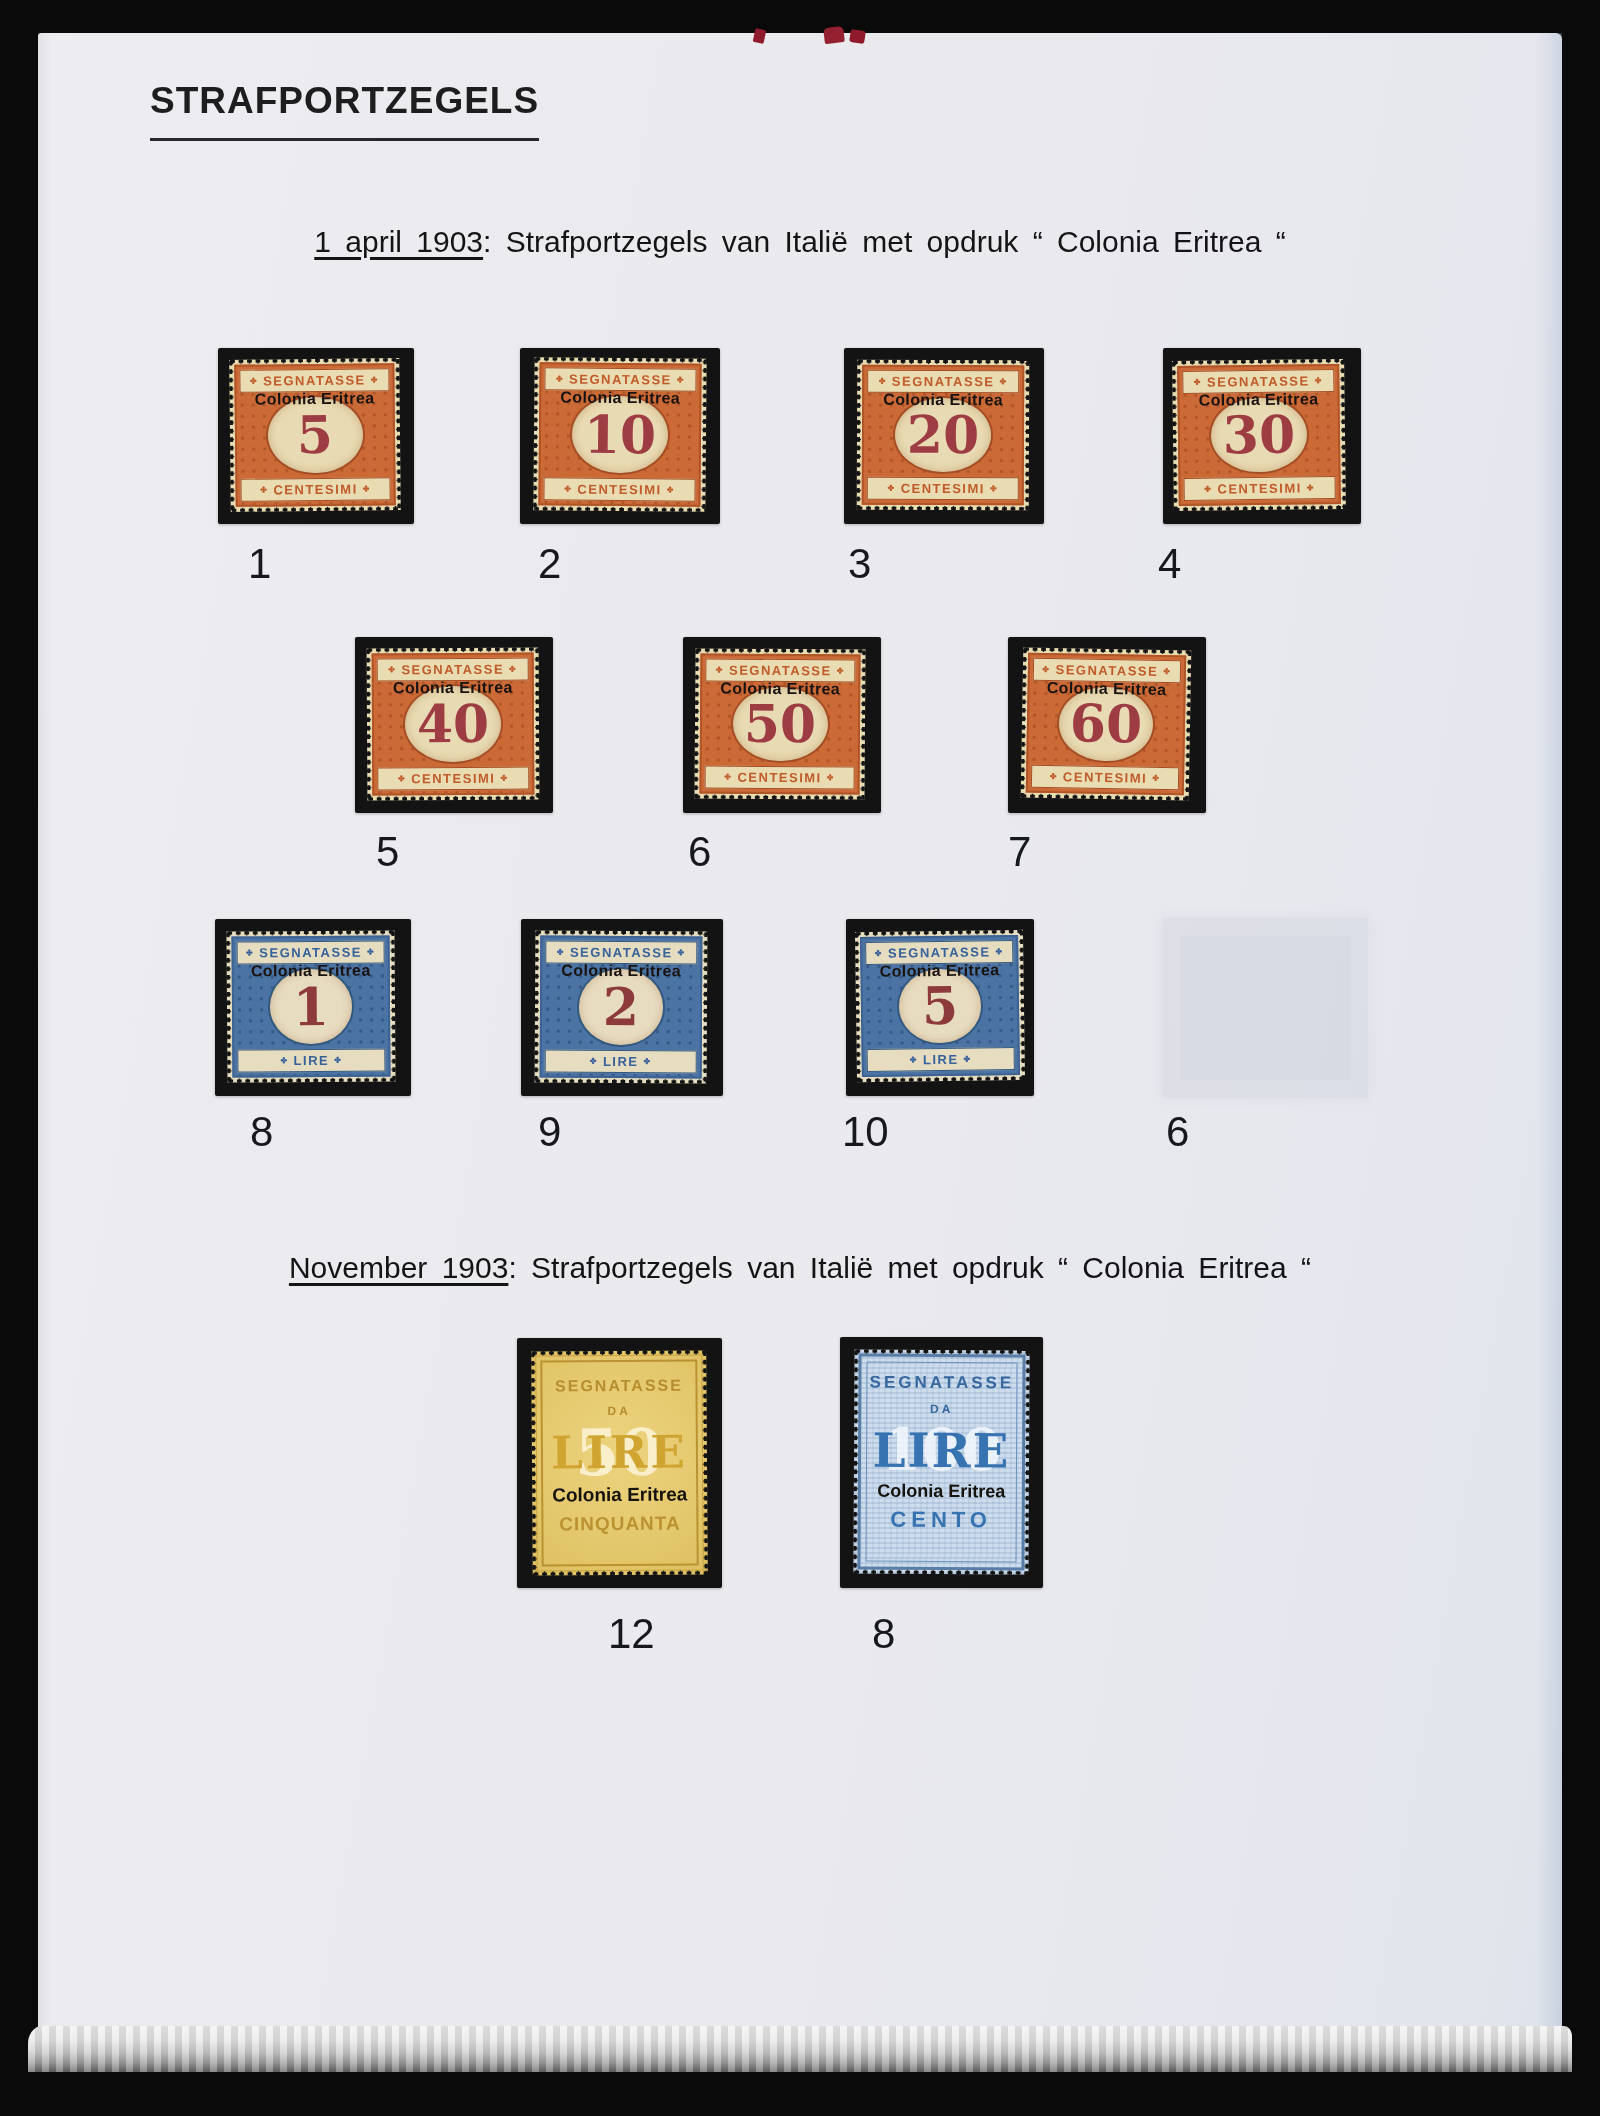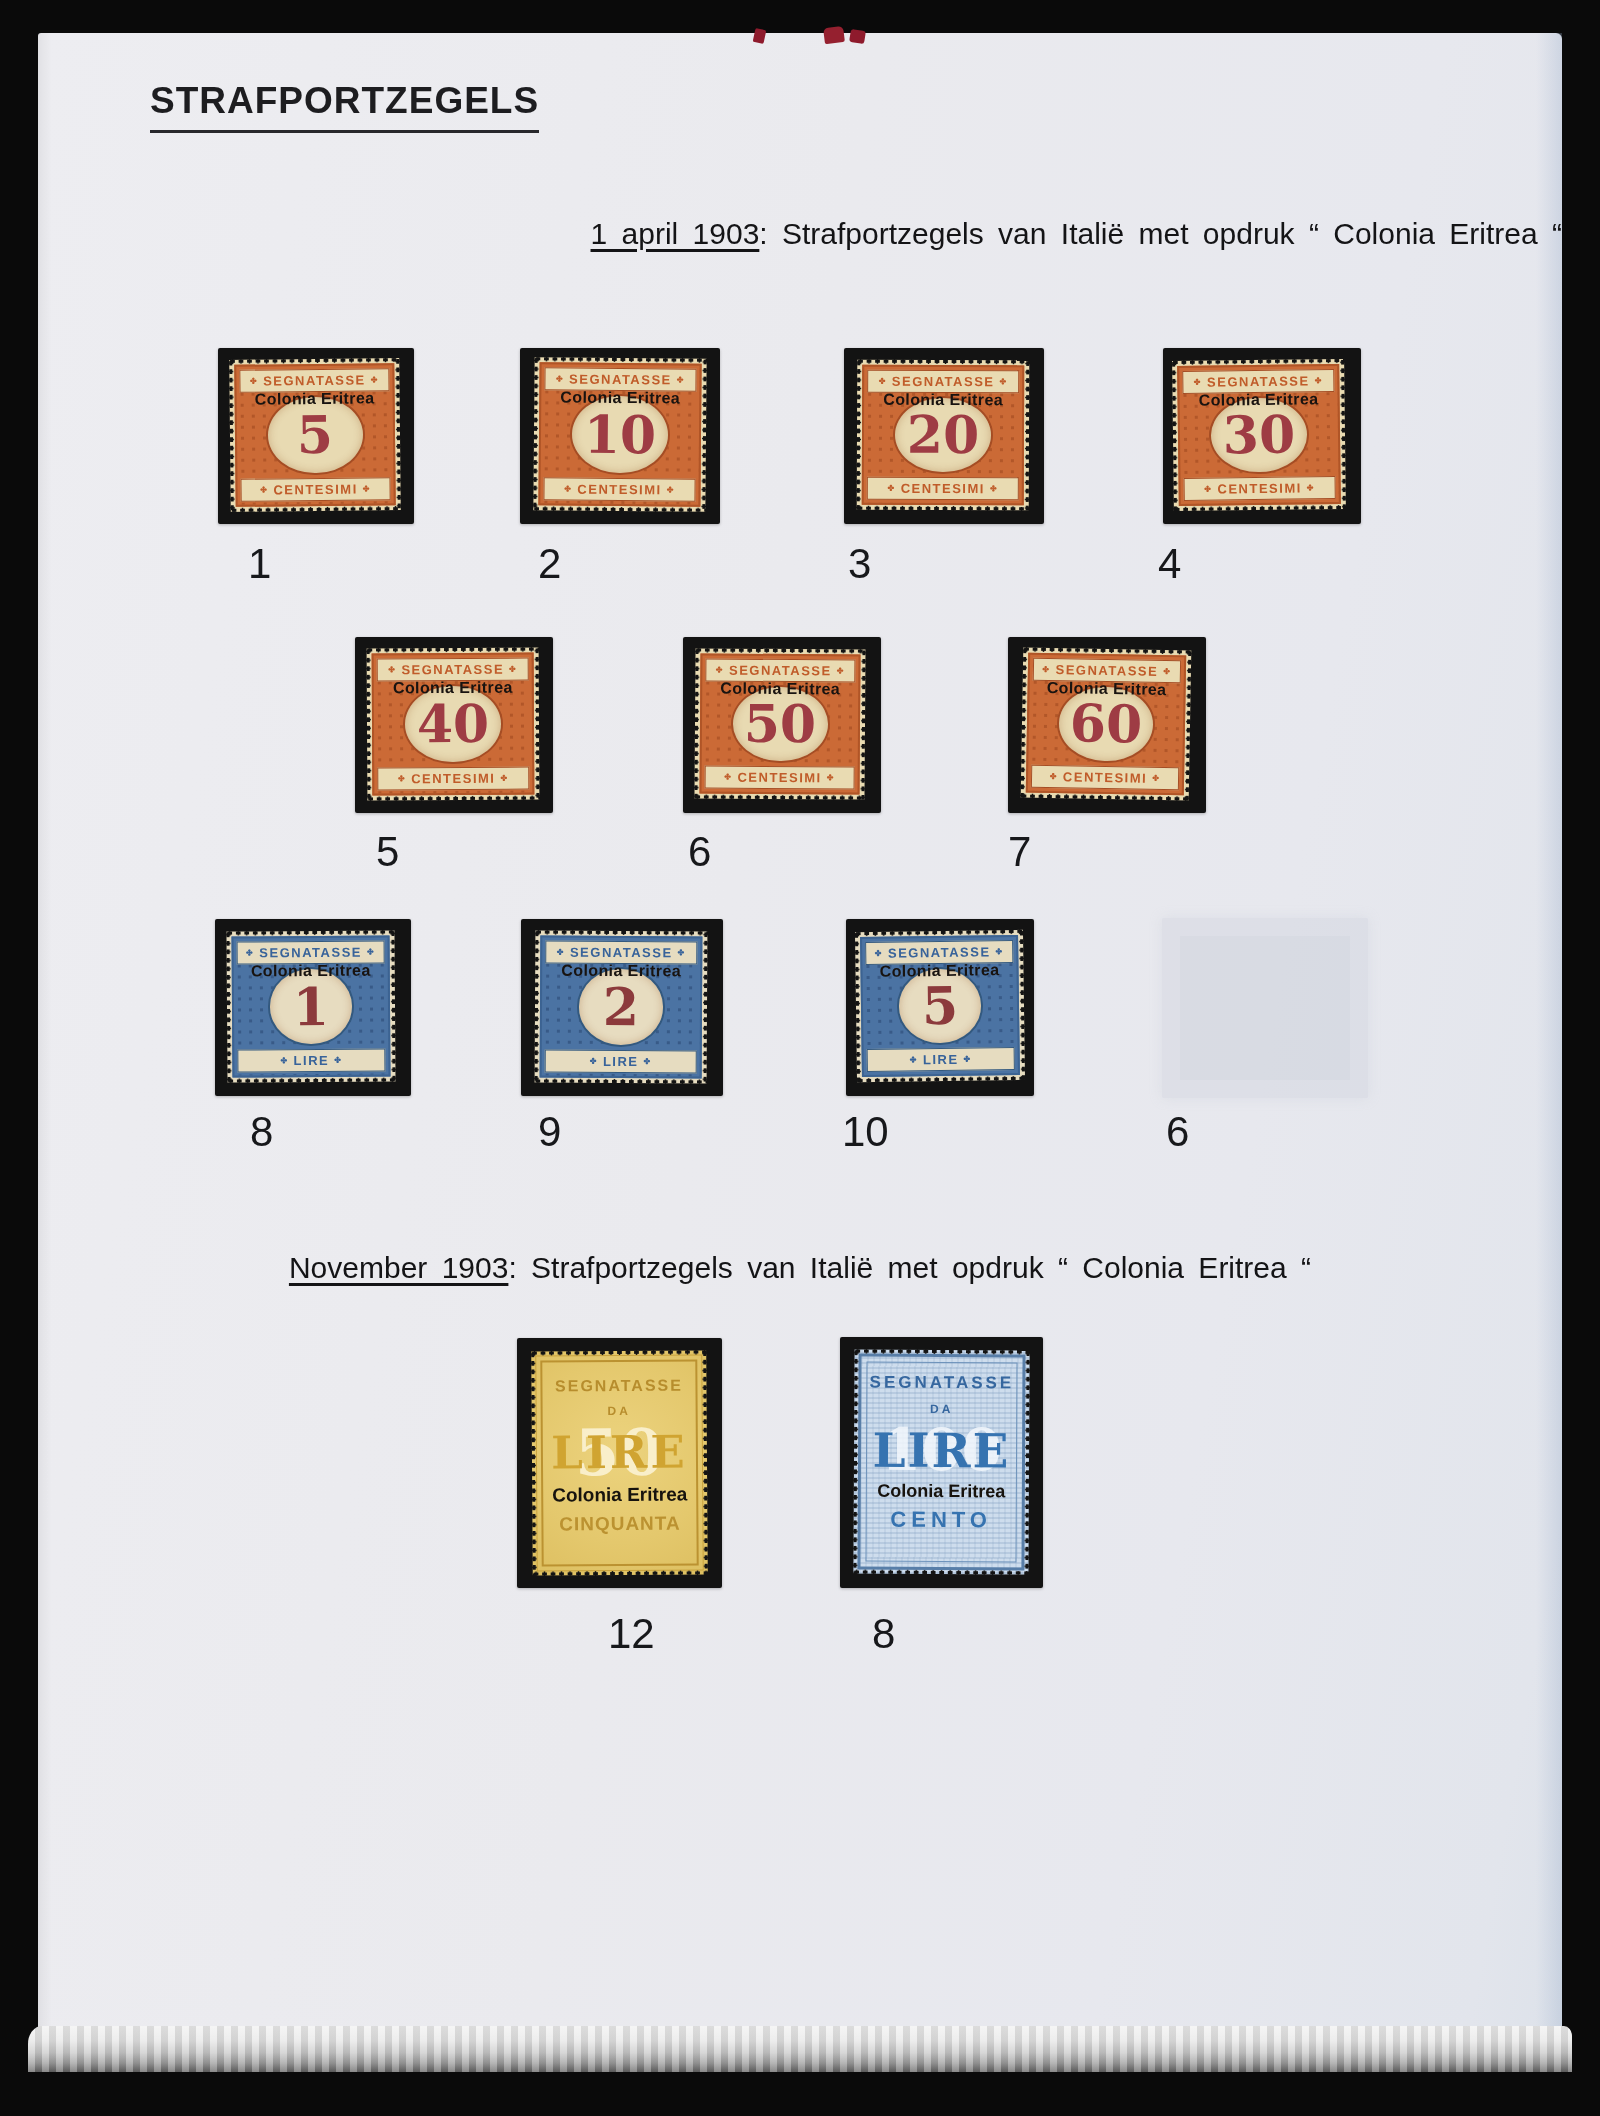--- a/index.html
+++ b/index.html
@@ -19,21 +19,21 @@
           repeating-linear-gradient(90deg,rgba(255,255,255,.35) 0 7px,rgba(150,150,150,.22) 7px 14px),
           linear-gradient(180deg,#f0f0f0 0%,#e3e3e3 32%,#c2c2c2 58%,#8f8f8f 80%,#4a4a4a 100%);}
   .redmark{position:absolute;background:#8e1a2c;}
   .rm1{left:754px;top:29px;width:11px;height:14px;border-radius:2px;transform:rotate(12deg);}
   .rm2{left:824px;top:27px;width:20px;height:16px;border-radius:5px 5px 2px 2px;transform:rotate(-7deg);background:#95202f;}
   .rm3{left:850px;top:30px;width:15px;height:13px;border-radius:3px;transform:rotate(9deg);}
 
   
   .title{position:absolute;left:150px;top:80px;font-size:37px;font-weight:700;
          letter-spacing:1px;color:#1d1d20;}
-  .title span{display:inline-block;border-bottom:3px solid #28282c;padding-bottom:8px;}
+  .title span{display:inline-block;border-bottom:3px solid #28282c;padding-bottom:16px;}
   .heading{position:absolute;left:38px;width:1524px;text-align:center;color:#141416;
            font-size:30px;line-height:40px;word-spacing:6px;}
   .udate{text-decoration:underline;text-decoration-thickness:2.5px;text-underline-offset:5px;}
 
   
   .mount{position:absolute;background:#131313;border-radius:2px;box-shadow:0 1px 3px rgba(0,0,0,.25);}
   .paper{position:absolute;}
   .paper::after{content:"";position:absolute;inset:-1px;pointer-events:none;background:
     radial-gradient(circle 2.3px at center,#131313 94%,transparent 97%) left top/8.5px 5px repeat-x,
     radial-gradient(circle 2.3px at center,#131313 94%,transparent 97%) left bottom/8.5px 5px repeat-x,
@@ -100,21 +100,21 @@
 
 <div class="photo">
   <div class="page"></div>
   <div class="sleeve-edge"></div>
   <div class="redmark rm1"></div>
   <div class="redmark rm2"></div>
   <div class="redmark rm3"></div>
 
   <div class="title"><span>STRAFPORTZEGELS</span></div>
 
-  <div class="heading" style="top:214px;text-align:right;">
+  <div class="heading" style="top:222px;">
     <div><span class="udate">1 april 1903</span><span>: Strafportzegels van Italië met opdruk “ Colonia Eritrea “</span></div>
   </div>
 
   <div class="mount" style="left:218px;top:348px;width:196px;height:176px;">
     <div class="paper pA" style="left:12px;top:11px;width:170px;height:152px;transform:rotate(-.6deg);">
       <div class="sframe">
         <div class="sband sb-top">
             <span class="orn">✤</span>
             <span>SEGNATASSE</span>
             <span class="orn">✤</span>

